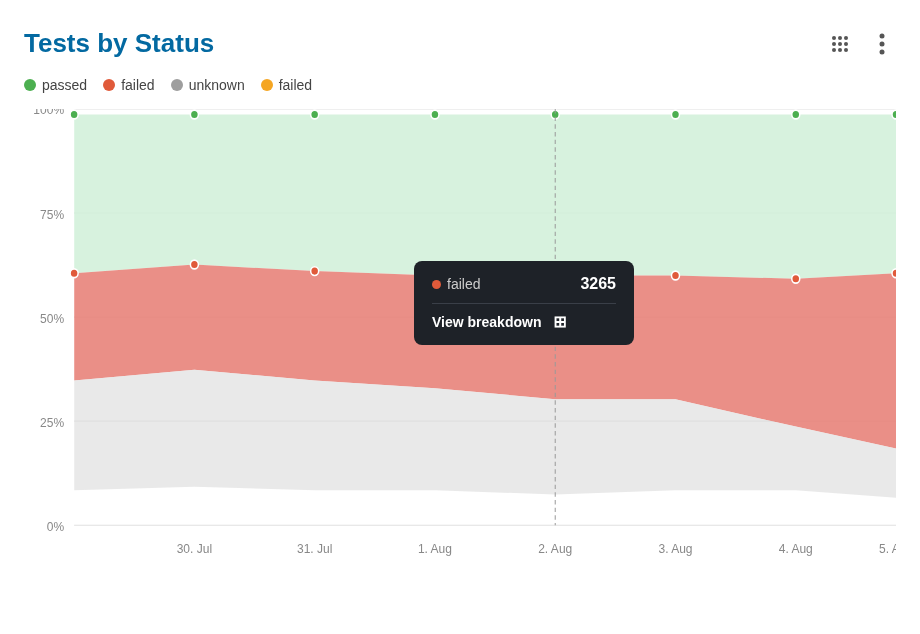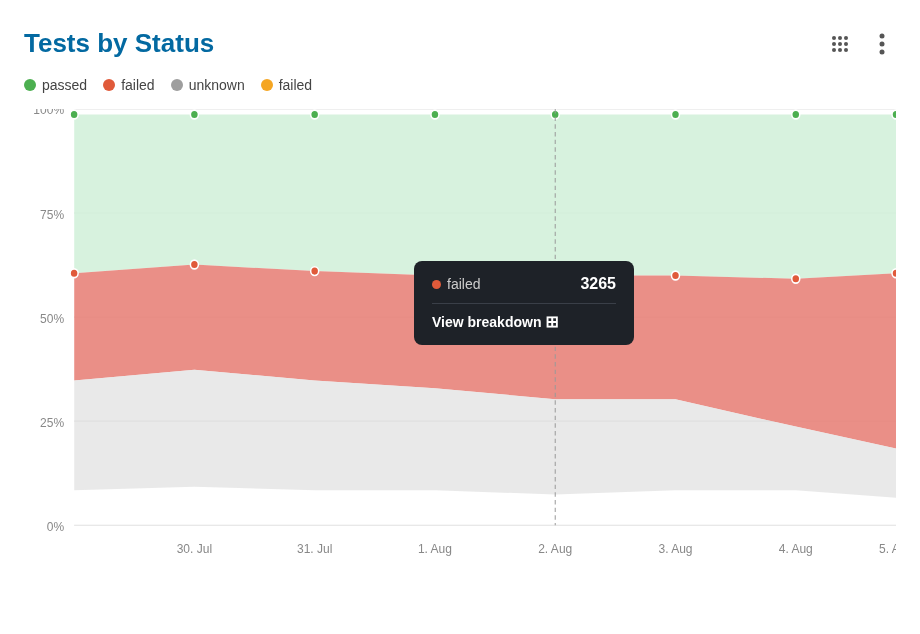--- a/index.html
+++ b/index.html
@@ -118,21 +118,21 @@
       color: #fff;
     }
     .tooltip-divider {
       border: none;
       border-top: 1px solid #3a3f48;
       margin: 8px 0;
     }
     .tooltip-breakdown {
       display: flex;
       align-items: center;
-      gap: 4px;
+      gap: 12px;
       font-size: 14px;
       font-weight: 600;
       color: #fff;
       cursor: pointer;
     }
     .breakdown-icon {
       font-size: 16px;
     }
   </style>
 </head>

